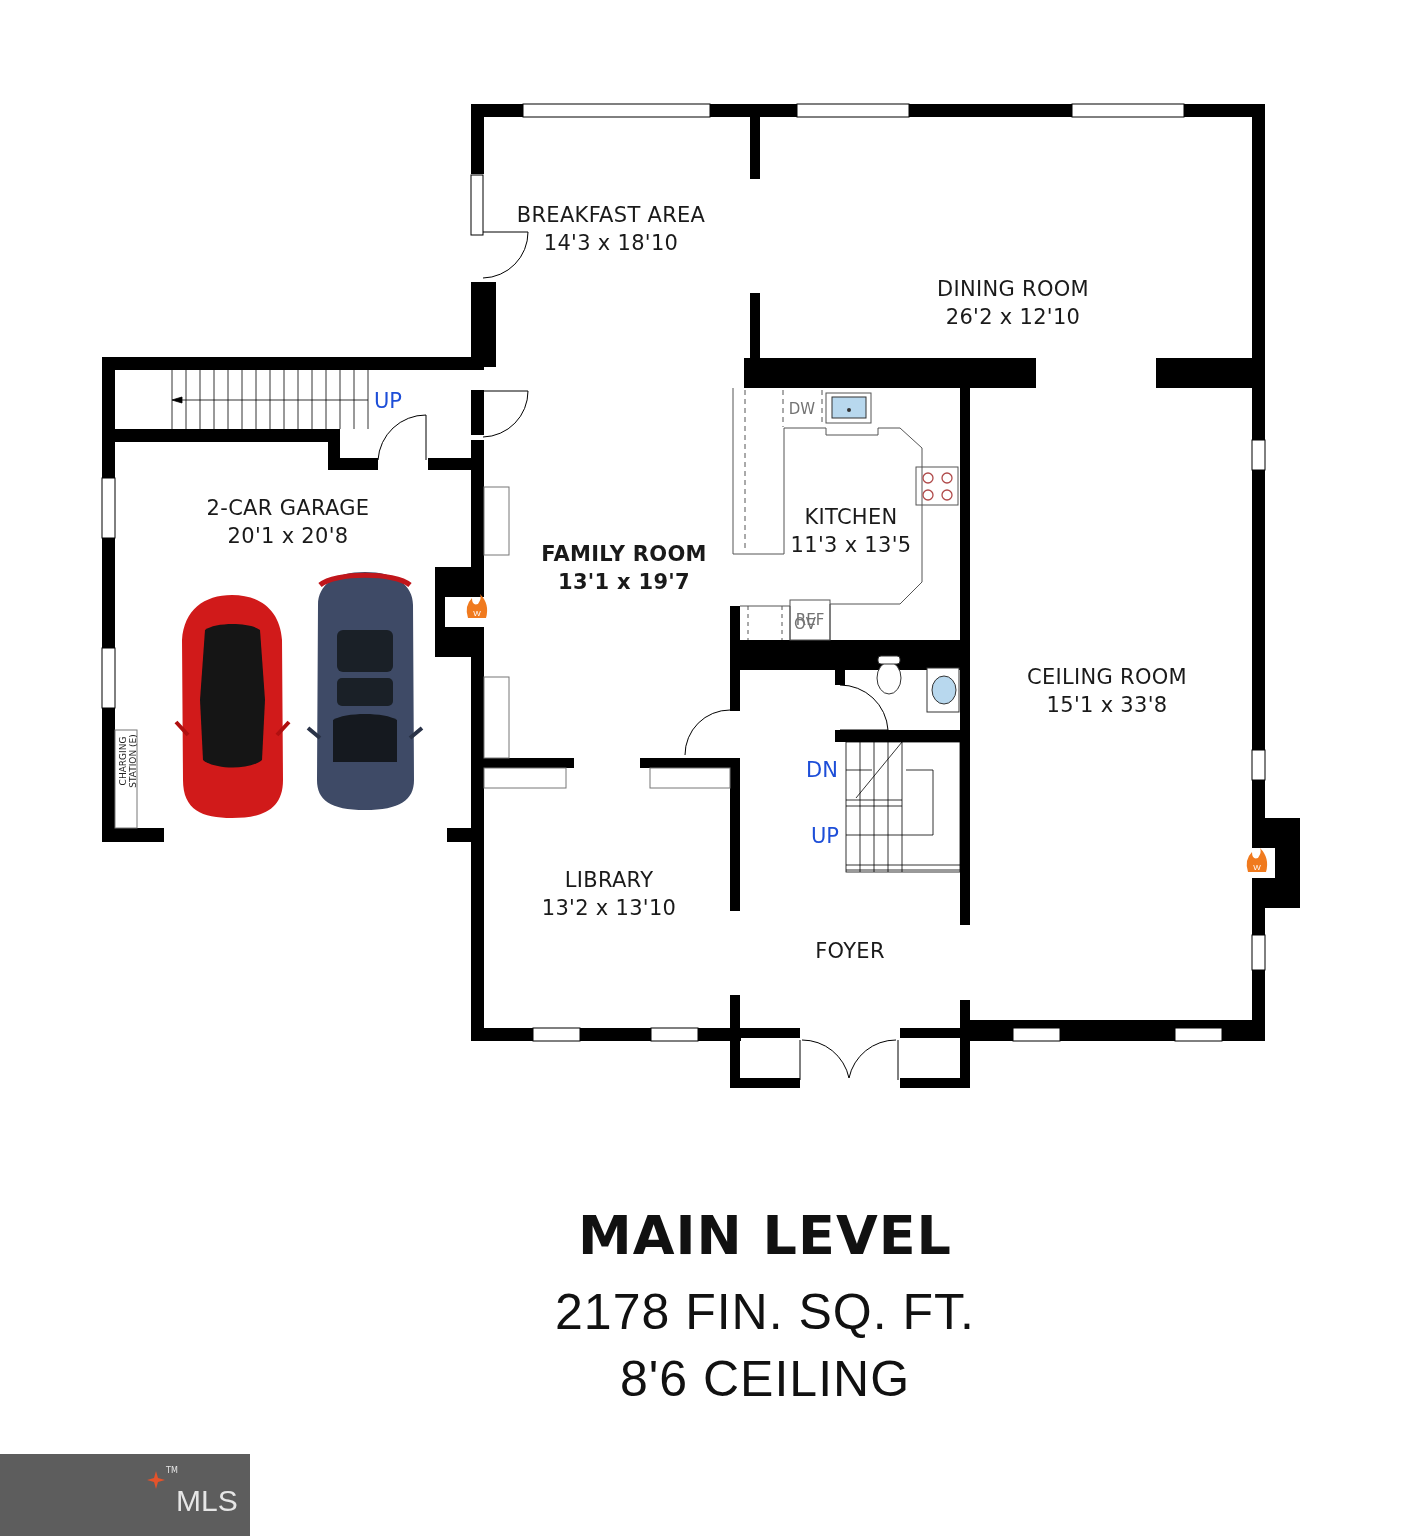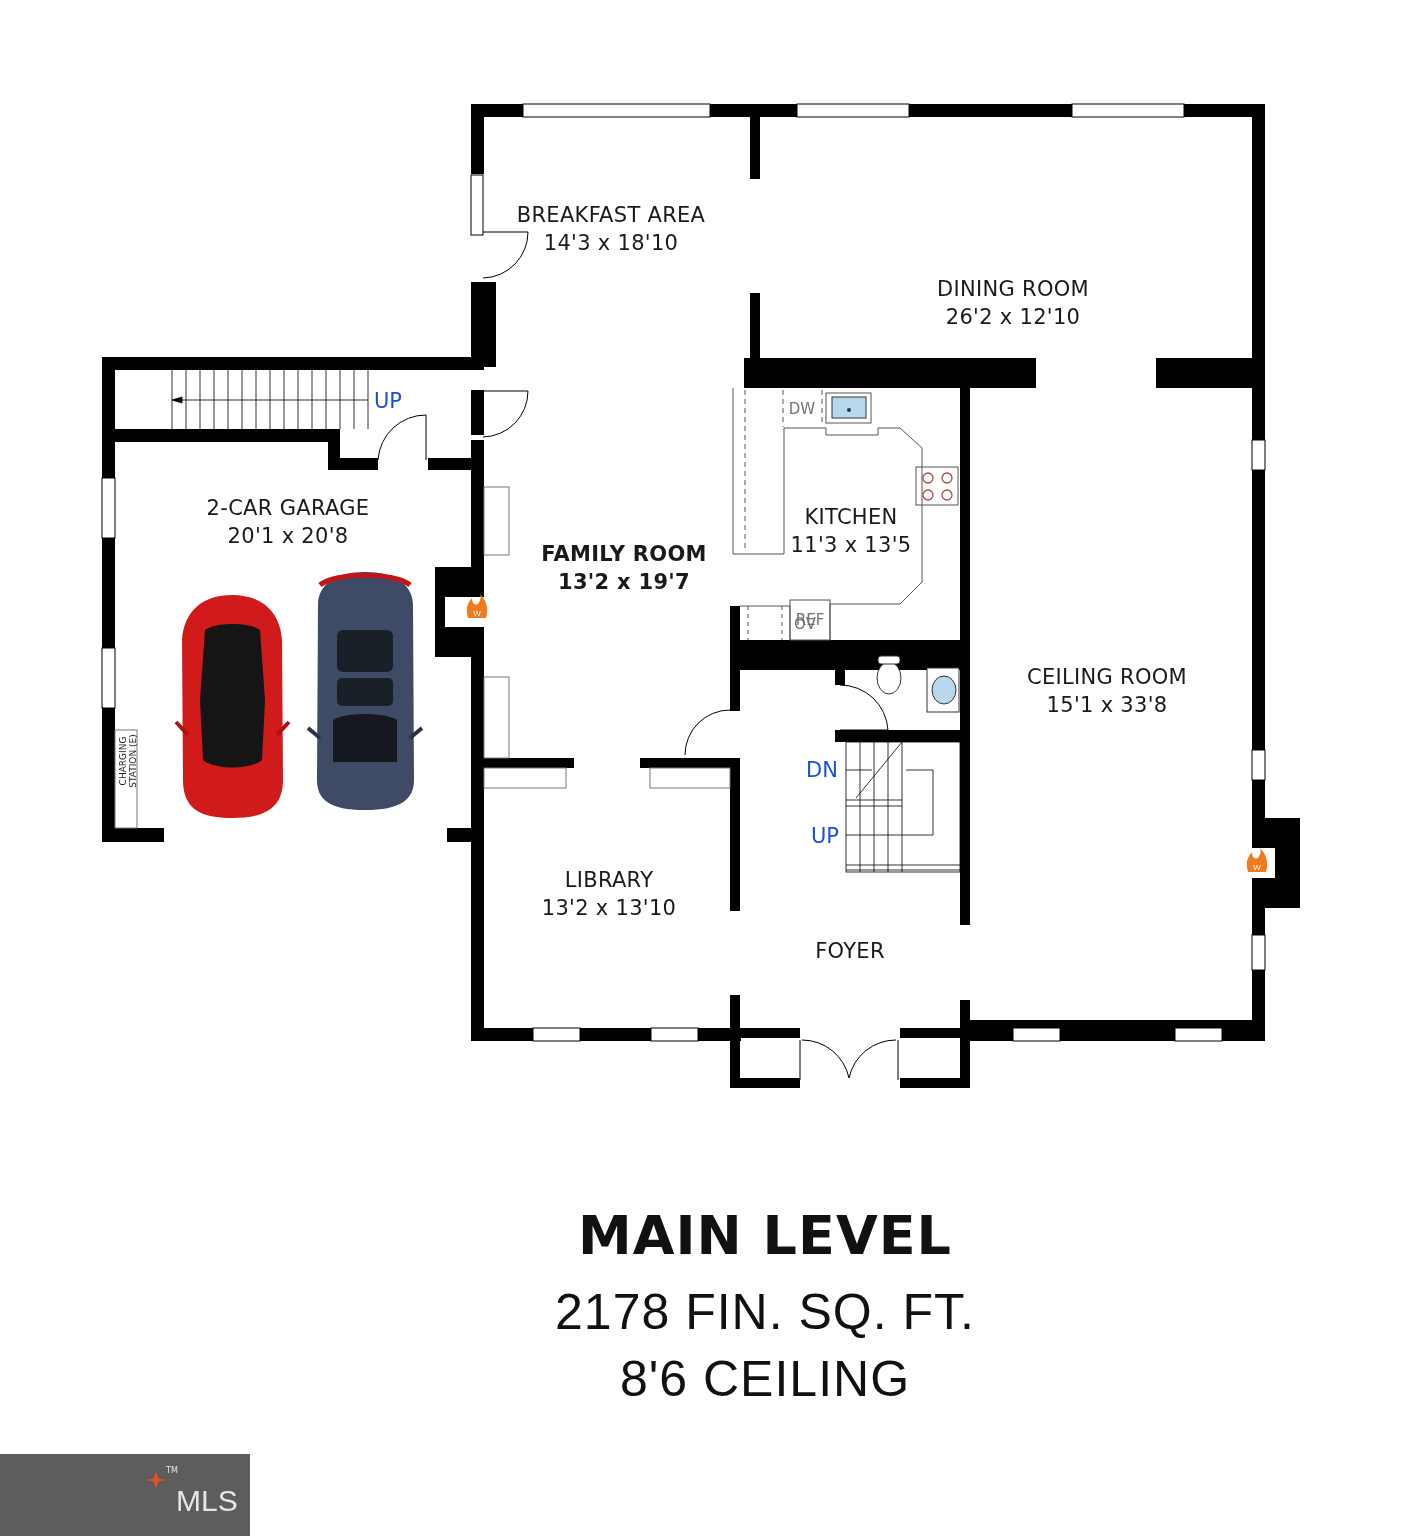--- a/index.html
+++ b/index.html
@@ -187,21 +187,21 @@
 <div class="room-label" style="left:1013px;top:232px;margin-top:43px;">
   <span>DINING ROOM</span>
   <span>26'2 x 12'10</span>
 </div>
 <div class="room-label" style="left:288px;top:494px;">
   <span>2-CAR GARAGE</span>
   <span>20'1 x 20'8</span>
 </div>
 <div class="room-label" style="left:624px;top:540px;font-weight:bold;">
   <span>FAMILY ROOM</span>
-  <span>13'2 x 19'7</span>
+  <span>13'1 x 19'7</span>
 </div>
 <div class="room-label" style="left:851px;top:503px;">
   <span>KITCHEN</span>
   <span>11'3 x 13'5</span>
 </div>
 <div class="room-label" style="left:1107px;top:663px;">
   <span>CEILING ROOM</span>
   <span>15'1 x 33'8</span>
 </div>
 <div class="room-label" style="left:609px;top:866px;">

